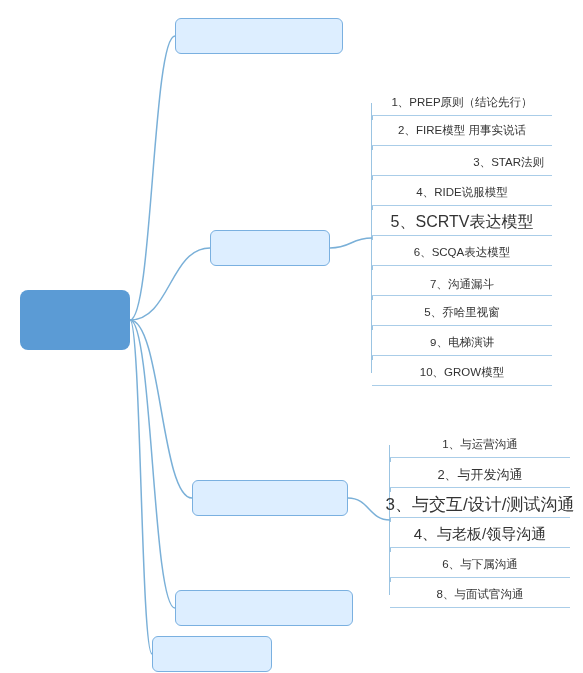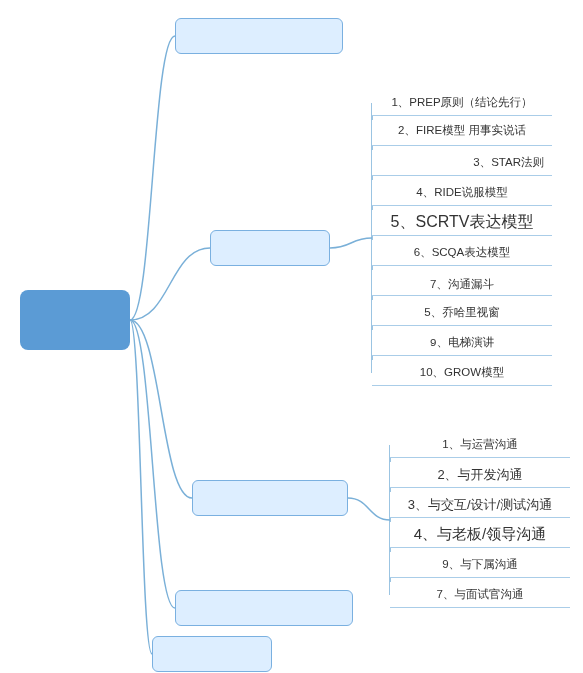--- a/index.html
+++ b/index.html
@@ -149,25 +149,25 @@
     </div>
     <div class="node node-level2" style="left: 372px; top: 360px; width: 180px; height: 26px; position: absolute; z-index: 1; font-size: 11.5px; color: rgb(51, 51, 51); padding-left: 8px; padding-right: 8px; display: flex; align-items: center;">
       <span>10、GROW模型</span>
     </div>
     <div class="node node-level2" style="left: 390px; top: 432px; width: 180px; height: 26px; position: absolute; z-index: 1; font-size: 11.5px; color: rgb(51, 51, 51); padding-left: 8px; padding-right: 8px; display: flex; align-items: center;">
       <span>1、与运营沟通</span>
     </div>
     <div class="node node-level2" style="left: 390px; top: 462px; width: 180px; height: 26px; position: absolute; z-index: 1; font-size: 13px; color: rgb(51, 51, 51); padding-left: 8px; padding-right: 8px; display: flex; align-items: center; text-align: right;">
       <span>2、与开发沟通</span>
     </div>
-    <div class="node node-level2" style="left: 390px; top: 492px; width: 180px; height: 26px; position: absolute; z-index: 1; font-size: 13px; color: rgb(51, 51, 51); padding-left: 8px; padding-right: 8px; display: flex; align-items: center;">
+    <div class="node node-level2" style="left: 390px; top: 492px; width: 180px; height: 26px; position: absolute; z-index: 1; font-size: 17px; color: rgb(51, 51, 51); padding-left: 8px; padding-right: 8px; display: flex; align-items: center;">
       <span>3、与交互/设计/测试沟通</span>
     </div>
     <div class="node node-level2" style="left: 390px; top: 522px; width: 180px; height: 26px; position: absolute; z-index: 1; font-size: 15px; color: rgb(51, 51, 51); padding-left: 8px; padding-right: 8px; display: flex; align-items: flex-start;">
       <span>4、与老板/领导沟通</span>
     </div>
     <div class="node node-level2" style="left: 390px; top: 552px; width: 180px; height: 26px; position: absolute; z-index: 1; font-size: 11.5px; color: rgb(51, 51, 51); padding-left: 8px; padding-right: 8px; display: flex; align-items: center;">
-      <span>9、与下属沟通</span>
+      <span>6、与下属沟通</span>
     </div>
     <div class="node node-level2" style="left: 390px; top: 582px; width: 180px; height: 26px; position: absolute; z-index: 1; font-size: 11.5px; color: rgb(51, 51, 51); padding-left: 8px; padding-right: 8px; display: flex; align-items: center;">
-      <span>7、与面试官沟通</span>
+      <span>8、与面试官沟通</span>
     </div>
   </div>
 
 </body></html>

